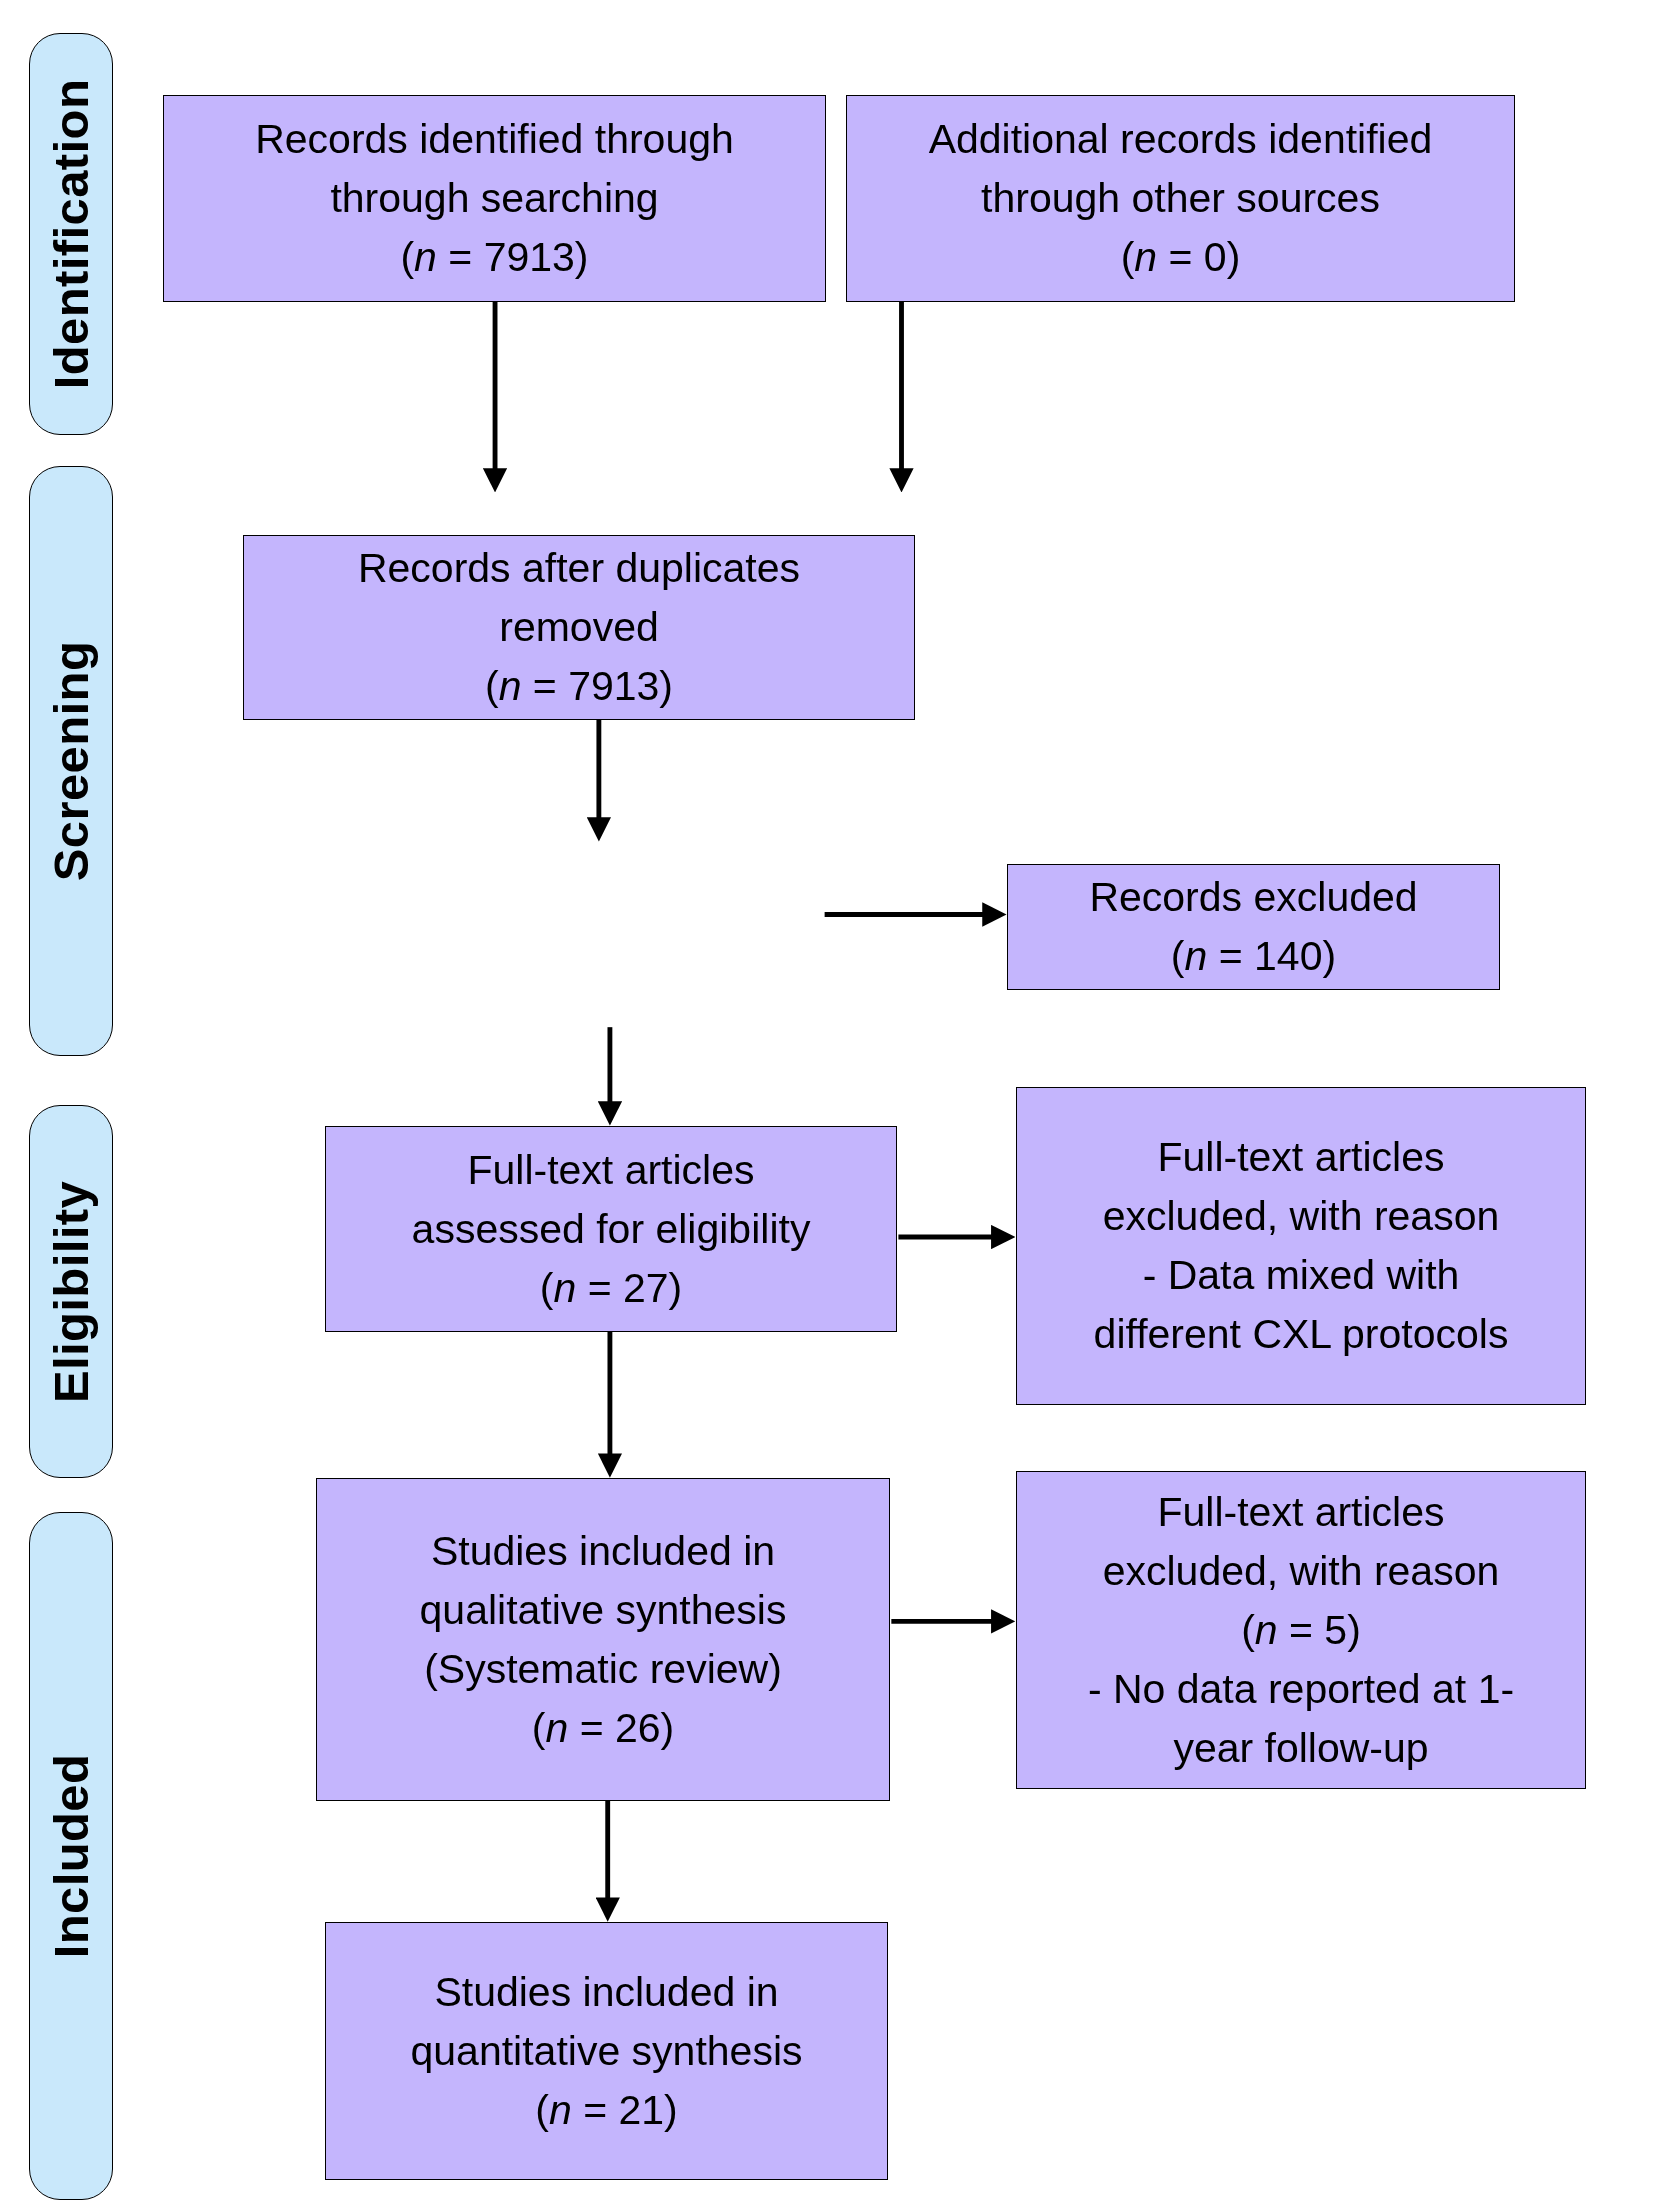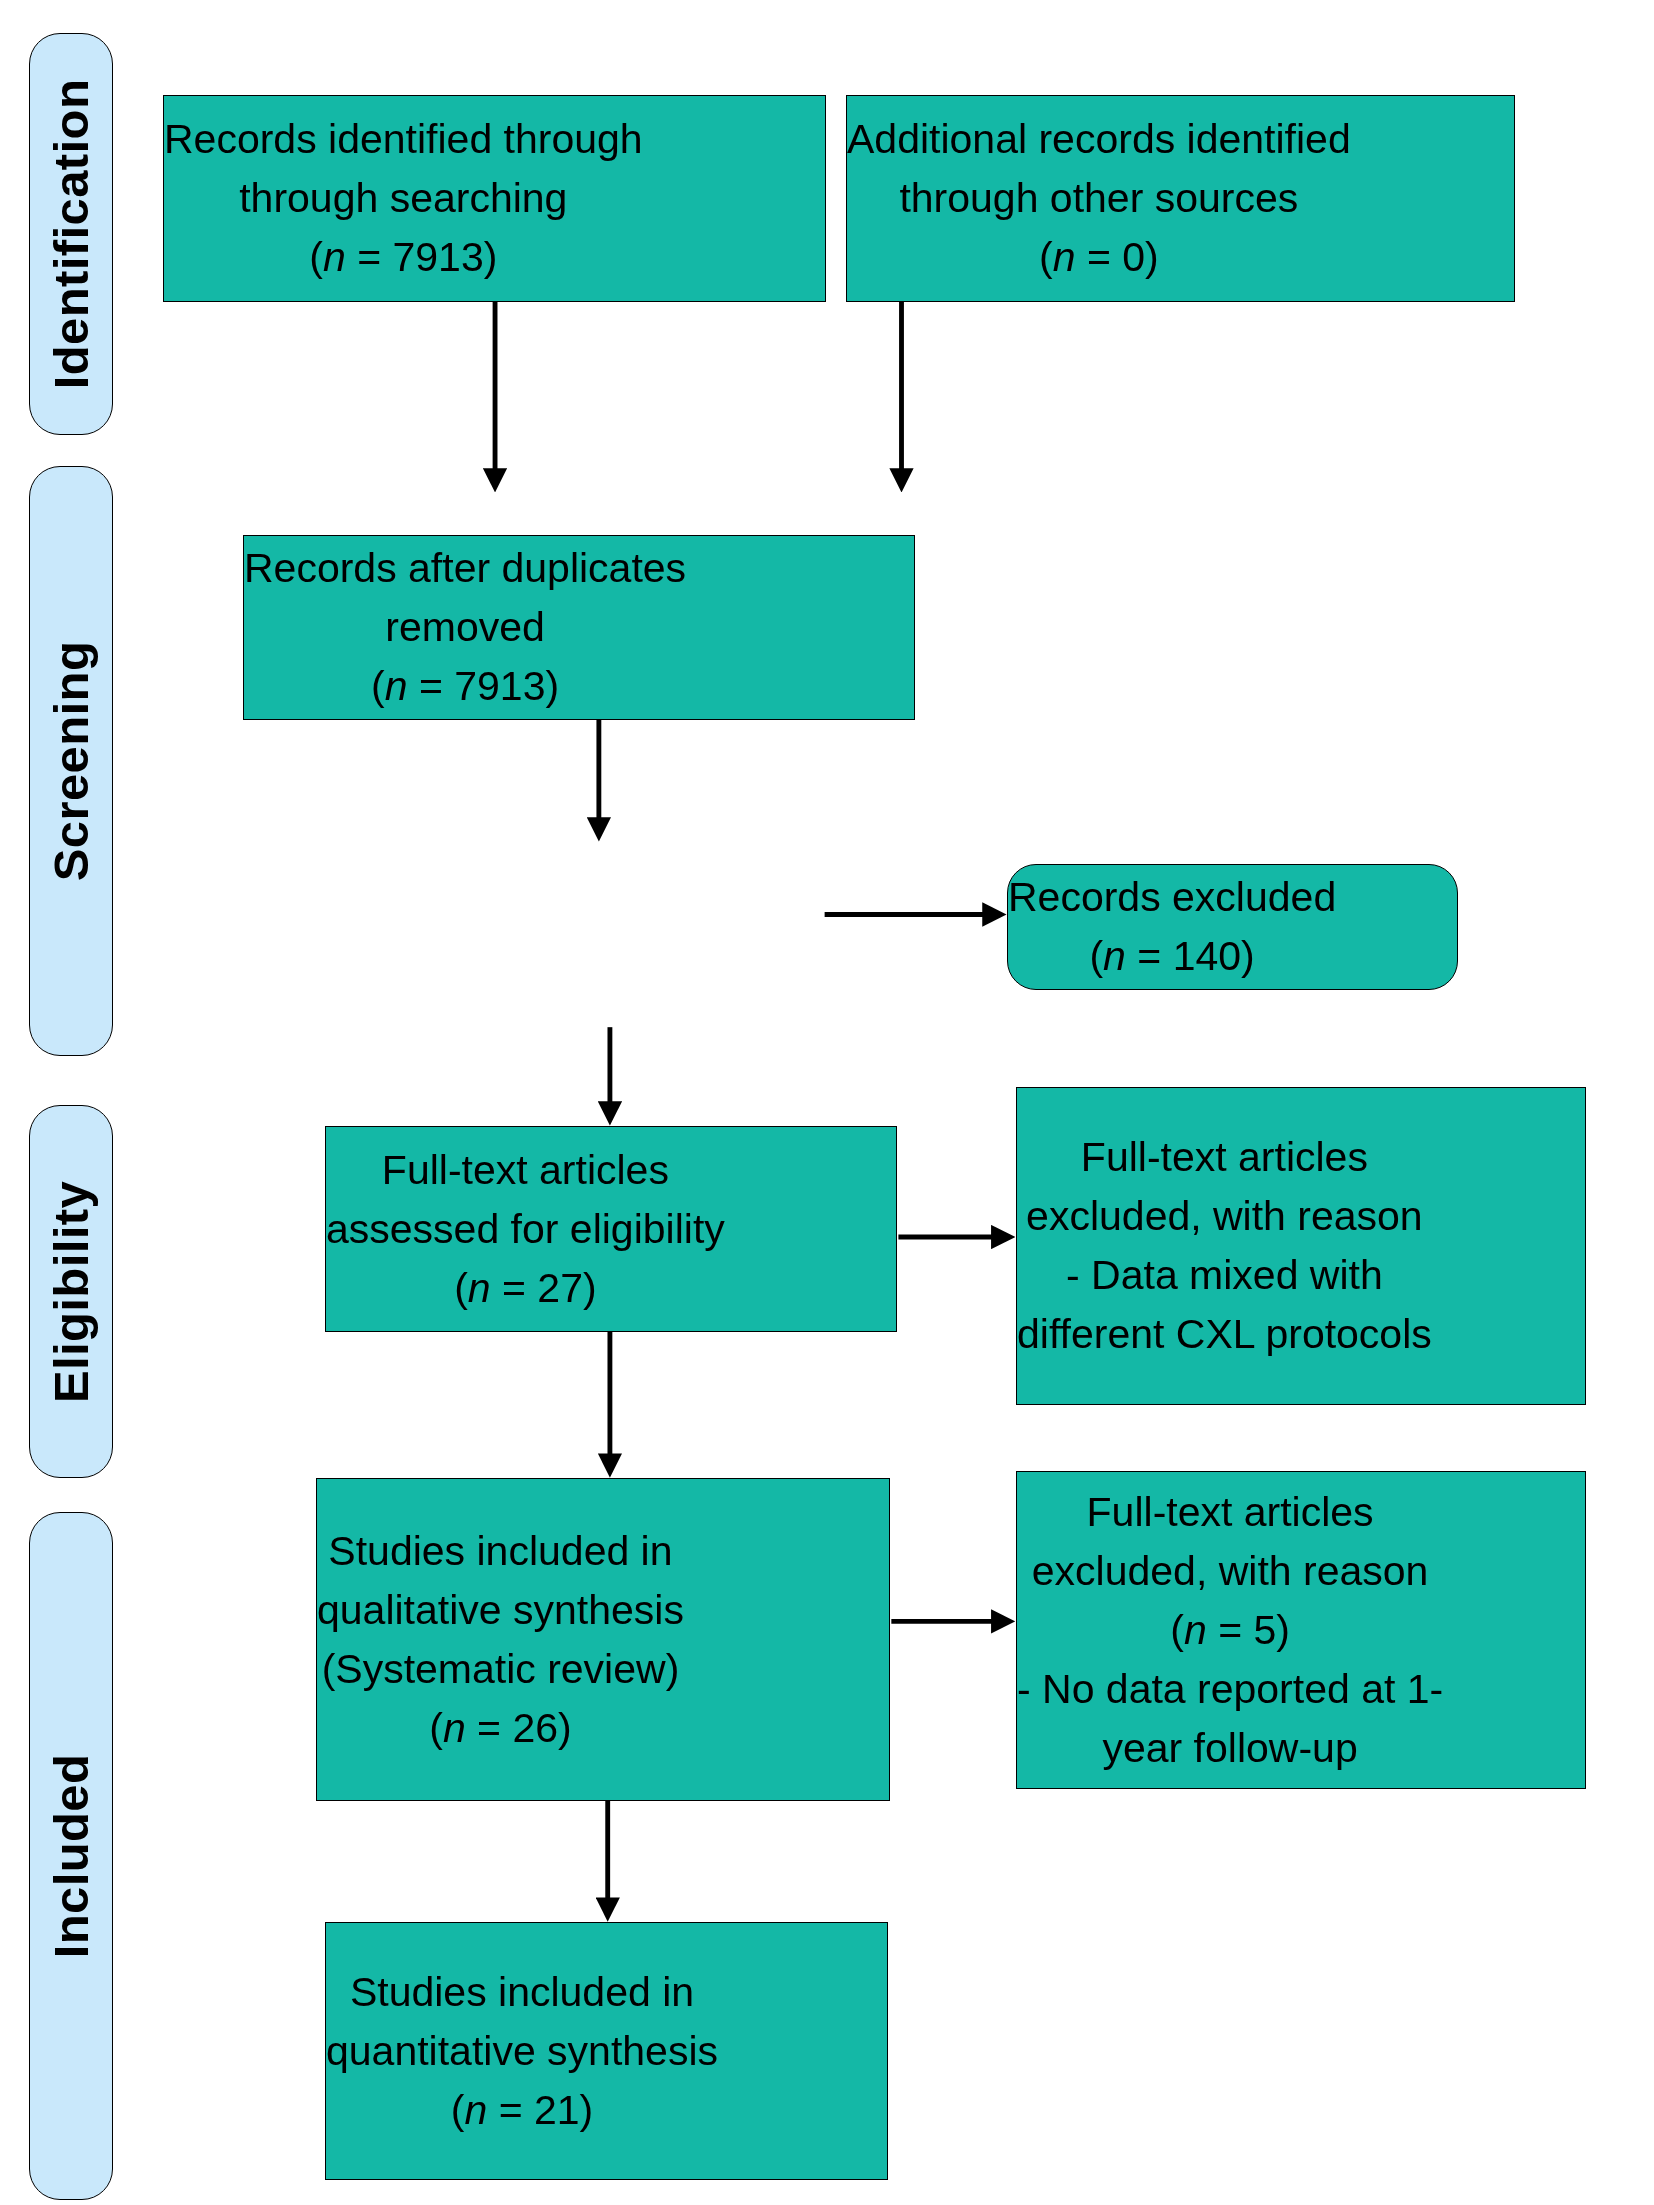--- a/index.html
+++ b/index.html
@@ -36,26 +36,26 @@
   }
   .stage-text {
     transform: rotate(-90deg);
     white-space: nowrap;
     font-size: 49px;
     font-weight: bold;
     letter-spacing: 0.4px;
   }
   .box {
     position: absolute;
-    background: #14b8a6;
+    background: #c4b5fd;
     border: 1.8px solid #000000;
     box-sizing: border-box;
     display: flex;
     align-items: center;
-    justify-content: flex-start;
+    justify-content: center;
     text-align: center;
   }
   .box-text {
     font-size: 41px;
     line-height: 59px;
   }
   .box-text i {
     font-style: italic;
   }
 </style>
@@ -112,21 +112,21 @@
 
   <div class="box" style="left:243px; top:493px; width:672px; height:185px;margin-top:42px;">
     <div class="box-text">
         <div class="line">Records after duplicates</div>
         <div class="line">removed</div>
         <div class="line">(<i>n</i> = 7913)</div>
       </div>
   </div>
 
 
-  <div class="box" style="left:1007px; top:864px; width:451px; height:126px;border-radius:29px;">
+  <div class="box" style="left:1007px; top:864px; width:493px; height:126px;">
     <div class="box-text">
         <div class="line">Records excluded</div>
         <div class="line">(<i>n</i> = 140)</div>
       </div>
   </div>
 
   <div class="box" style="left:325px; top:1126px; width:572px; height:206px;">
     <div class="box-text">
         <div class="line">Full-text articles</div>
         <div class="line">assessed for eligibility</div>

